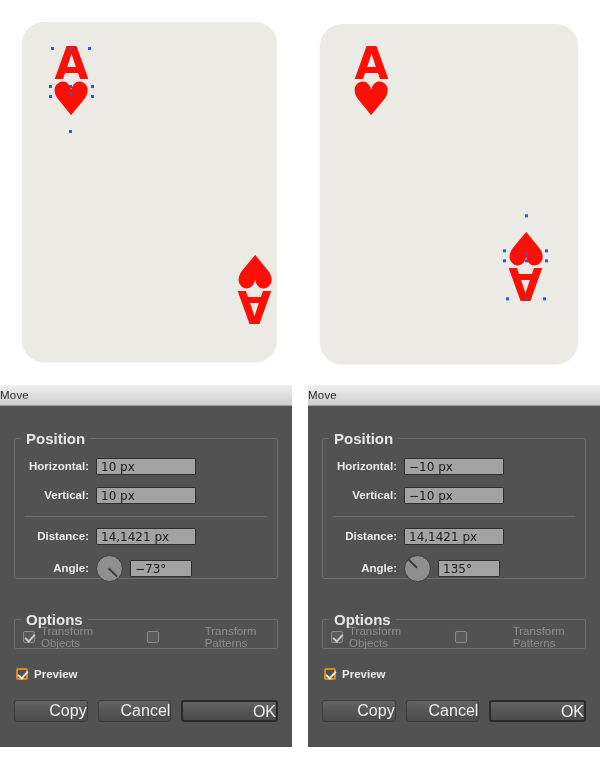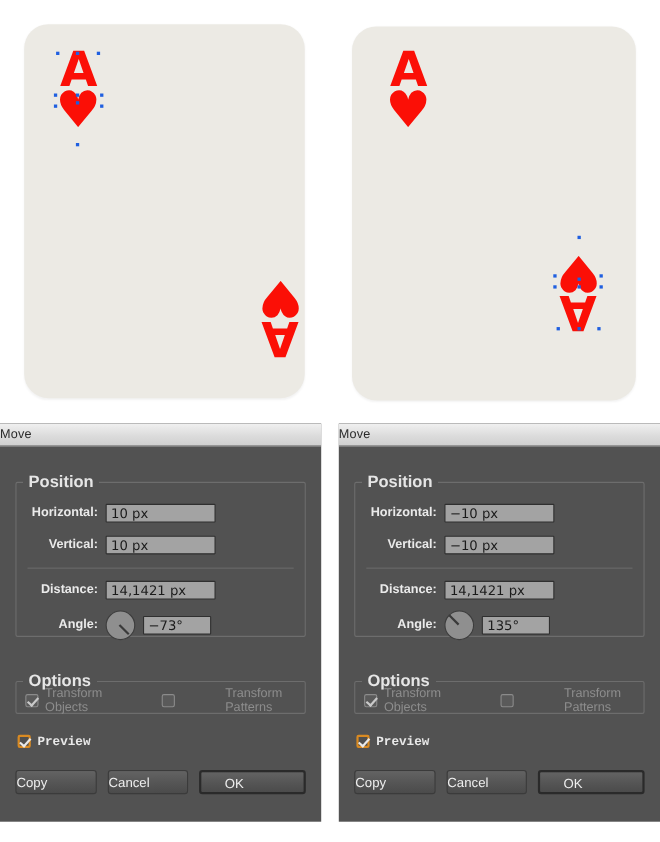--- a/index.html
+++ b/index.html
@@ -191,34 +191,34 @@
   }
   .cb.focus { border: 2px solid #d98a22; background: #4f4f4f; }
   .cb.focus::after { border-color: #e8e8e8; left: 2px; top: -1px; }
   .cb-label { font-size: 11.5px; }
   .dim { color: #8d8d8d; }
 
   .opt-inline { display: flex; align-items: center; }
   .opt-inline .cbrow { margin-top: 0; }
   #opt-patterns-l, #opt-patterns-r { margin-left: 22px; gap: 40px; }
 
-  #preview-row-l, #preview-row-r { padding-left: 2px; margin-top: 16px; font-family: Liberation Mono, monospace; }
+  #preview-row-l, #preview-row-r { padding-left: 2px; margin-top: 16px; }
   #preview-row-l .cb-label, #preview-row-r .cb-label { font-weight: bold; }
 
   .buttons {
     display: flex;
     margin-top: 17px;
     gap: 10px;
   }
   .btn {
     flex: 1;
     height: 22px;
     line-height: 20px;
-    text-align: left;
-    font-size: 12px;
+    text-align: right;
+    font-size: 16px;
     color: #eeeeee;
     background: linear-gradient(to bottom, #636363 0%, #565656 50%, #4b4b4b 100%);
     border: 1px solid #3b3b3b;
     border-radius: 3px;
     box-sizing: border-box;
   }
   .btn.default { border: 2px solid #2a2a2a; padding-left: 21px; }
 </style>
 </head>
 <body>

